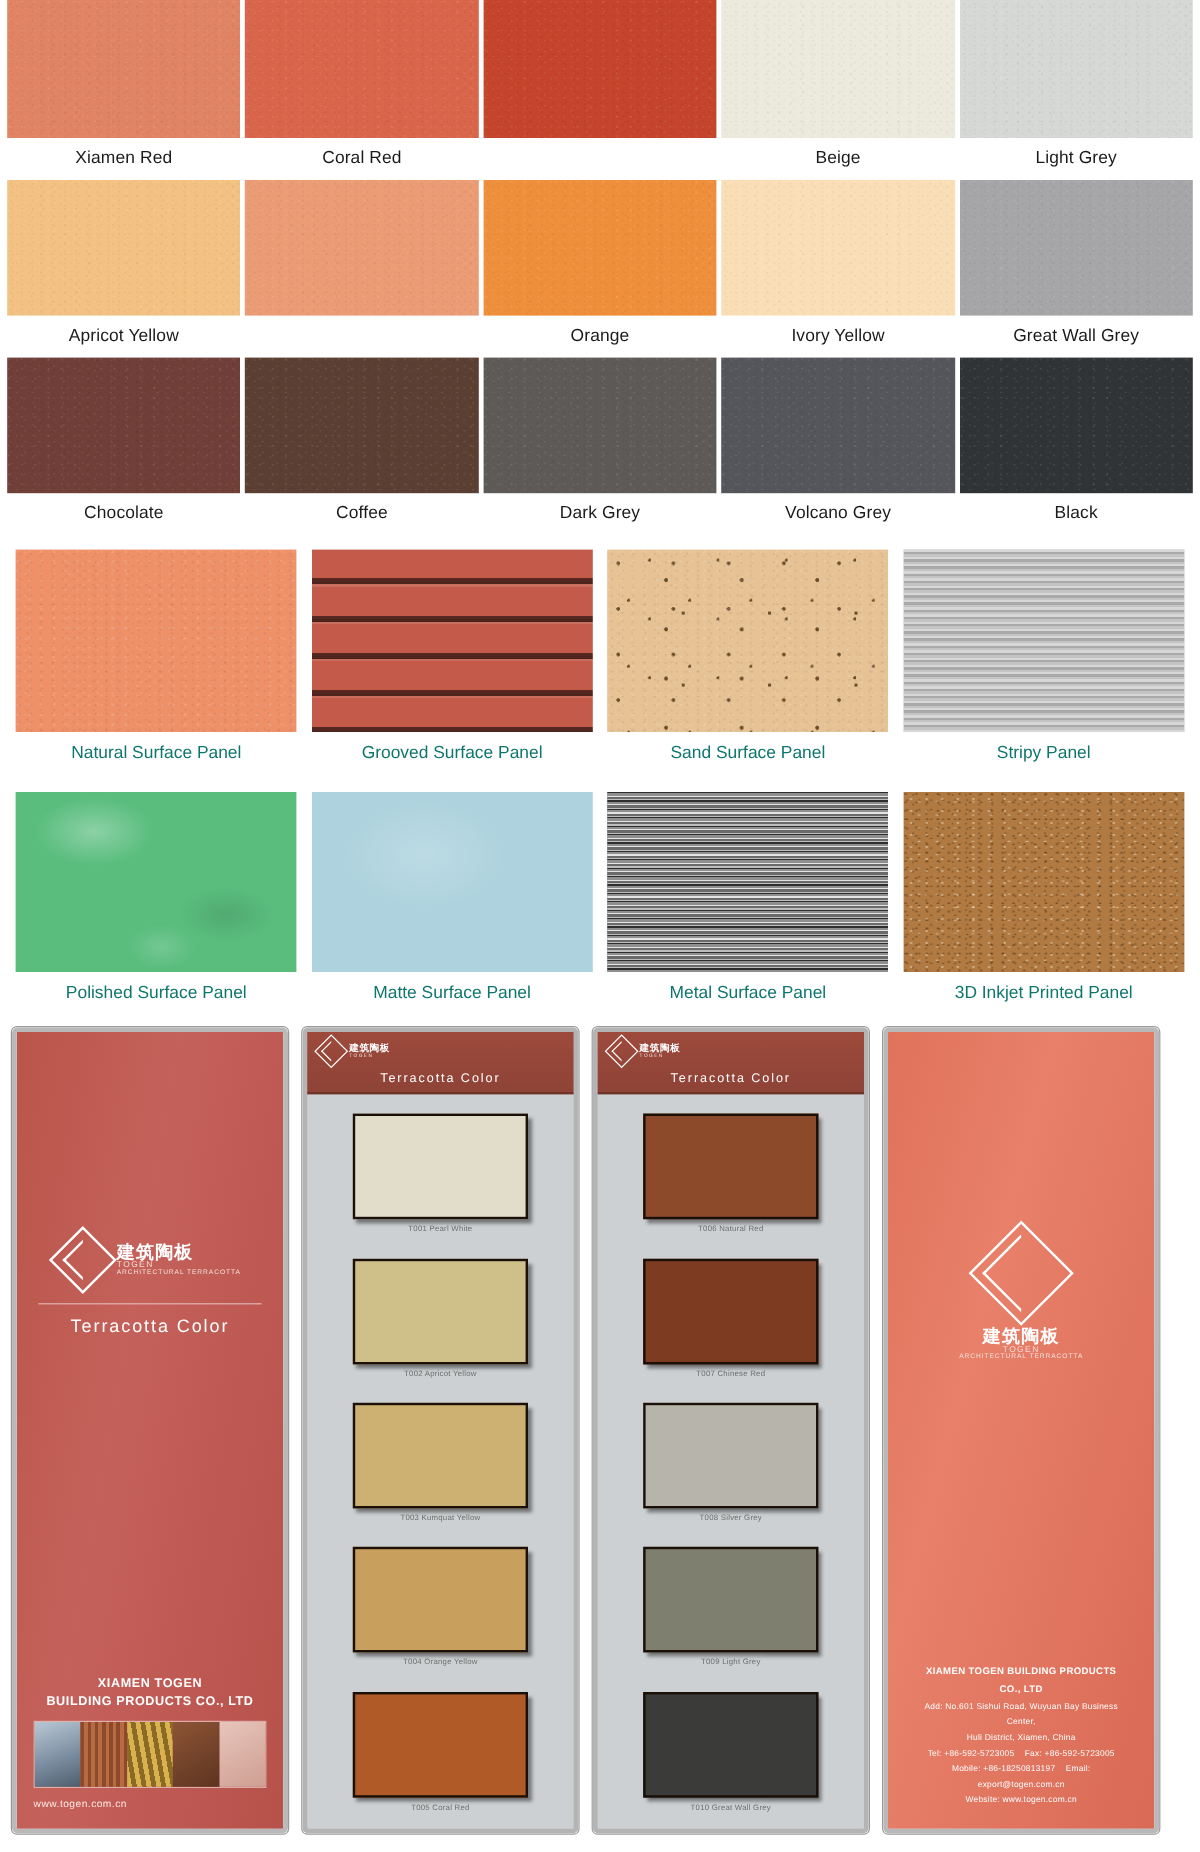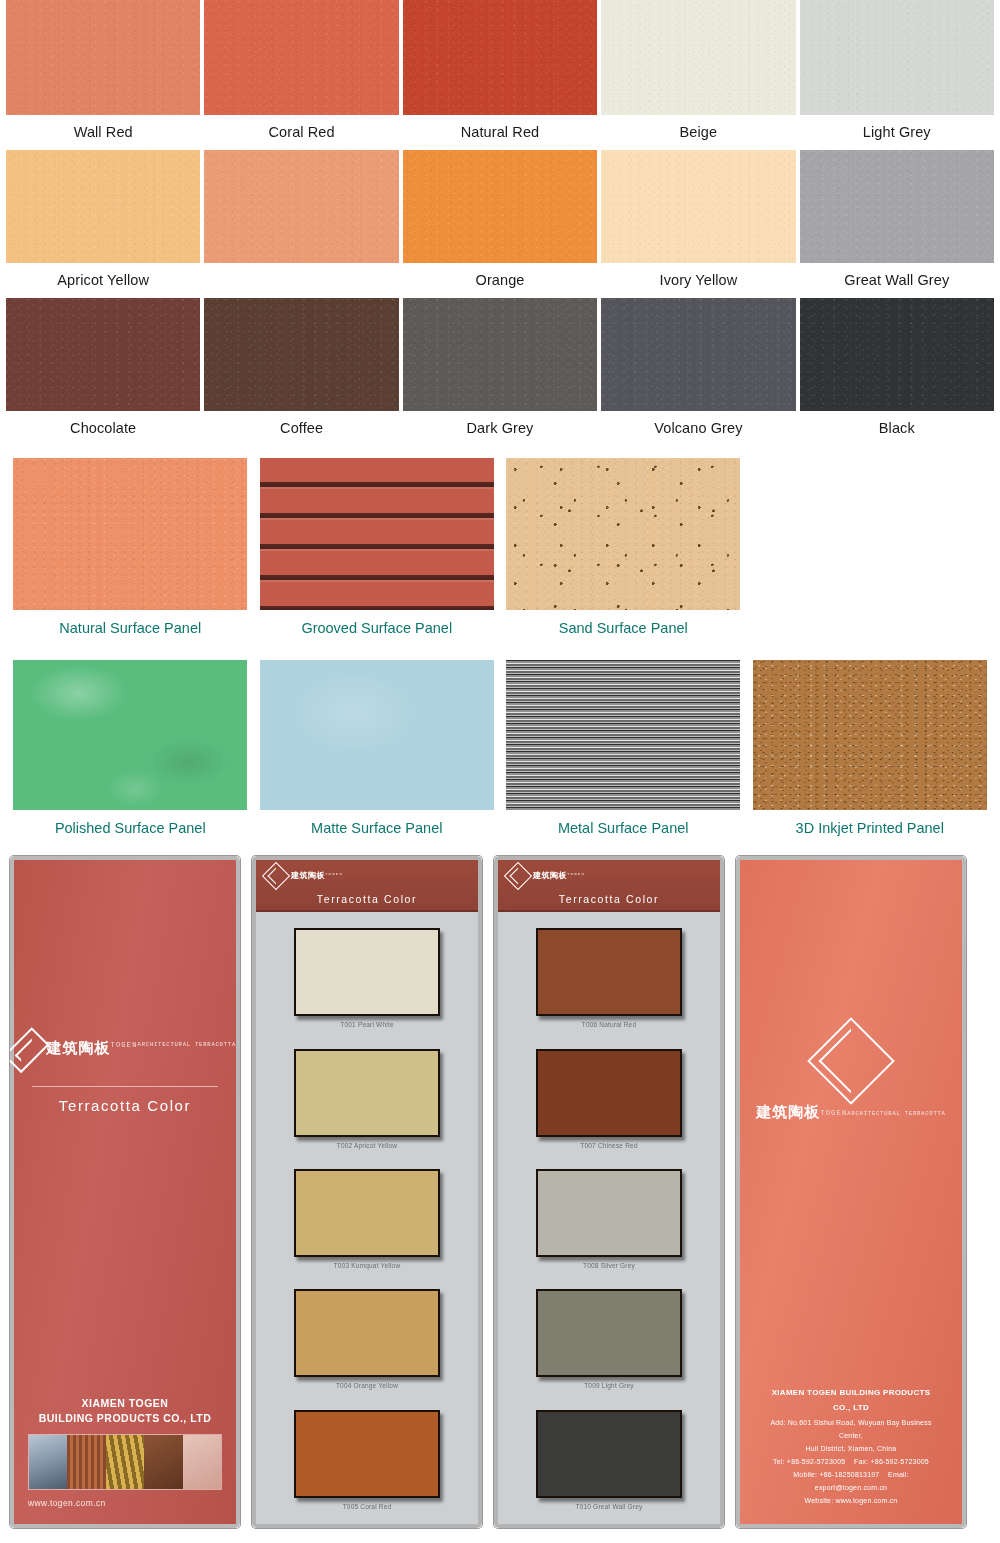--- a/index.html
+++ b/index.html
@@ -187,21 +187,21 @@
   }
   .logo-diamond::before {
     content: "";
     position: absolute;
     left: 6px; top: 6px; right: 6px; bottom: 6px;
     border: 2px solid #ffffff;
     border-top-color: transparent;
     border-right-color: transparent;
   }
   .logo-big { width: 62px; height: 62px; }
-  .logo-text { display: flex; flex-direction: row; line-height: 1.05; font-family: Liberation Mono, monospace; }
+  .logo-text { display: flex; flex-direction: column; line-height: 1.05; }
   .logo-cn {
     color: #ffffff;
     font-size: 15px;
     font-weight: bold;
     letter-spacing: 1px;
     white-space: nowrap;
   }
   .logo-en {
     color: #f4dcd6;
     font-size: 7px;
@@ -321,29 +321,28 @@
     letter-spacing: .2px;
     white-space: nowrap;
   }
 </style>
 </head>
 <body>
 
 <div class="color-grid" id="colorGrid">
     <div class="swatch-cell">
       <div class="swatch-chip r1" style="background: rgb(224, 132, 99);"></div>
-      <div class="swatch-label">Wall Red</div>
+      <div class="swatch-label">Xiamen Red</div>
     </div>
     <div class="swatch-cell">
       <div class="swatch-chip r1" style="background: rgb(217, 102, 74);"></div>
       <div class="swatch-label">Coral Red</div>
     </div>
     <div class="swatch-cell">
       <div class="swatch-chip r1" style="background: rgb(196, 68, 44);"></div>
-      <div class="swatch-label">Natural Red</div>
     </div>
     <div class="swatch-cell">
       <div class="swatch-chip r1" style="background: rgb(236, 233, 221);"></div>
       <div class="swatch-label">Beige</div>
     </div>
     <div class="swatch-cell">
       <div class="swatch-chip r1" style="background: rgb(214, 216, 214);"></div>
       <div class="swatch-label">Light Grey</div>
     </div>
     <div class="swatch-cell">
@@ -396,20 +395,26 @@
       <div class="panel-img row1 tex-grooved" style="background: rgb(195, 90, 74);">
         <div class="grooves"></div>
       </div>
       <div class="panel-label">Grooved Surface Panel</div>
     </div>
     <div class="panel-cell">
       <div class="panel-img row1 tex-sand" style="background: rgb(230, 194, 148);">
         <div class="specks"></div>
       </div>
       <div class="panel-label">Sand Surface Panel</div>
+    </div>
+    <div class="panel-cell">
+      <div class="panel-img row1 tex-stripy" style="background: rgb(189, 189, 189);">
+        <div class="stripes"></div>
+      </div>
+      <div class="panel-label">Stripy Panel</div>
     </div>
   </div>
 <div class="panel-grid" id="panelGrid2">
     <div class="panel-cell">
       <div class="panel-img row2 tex-polished" style="background: rgb(90, 189, 126);"></div>
       <div class="panel-label">Polished Surface Panel</div>
     </div>
     <div class="panel-cell">
       <div class="panel-img row2 tex-matte" style="background: rgb(174, 211, 222);"></div>
       <div class="panel-label">Matte Surface Panel</div>

